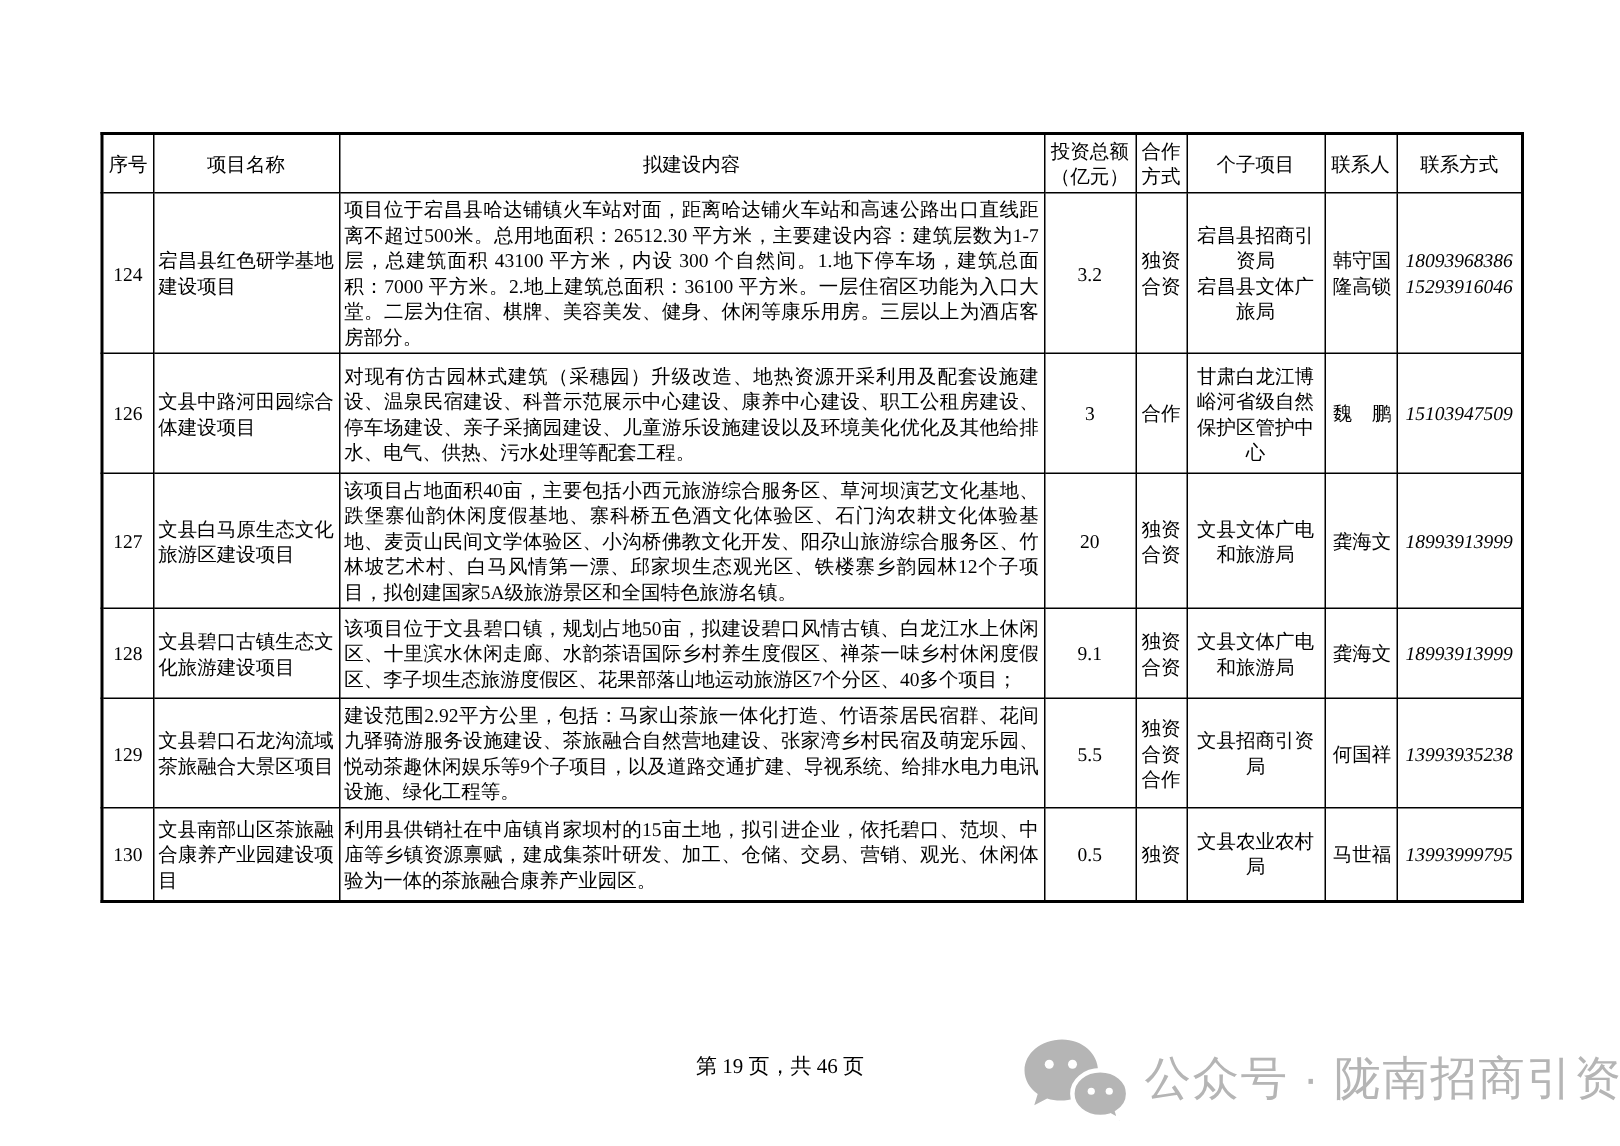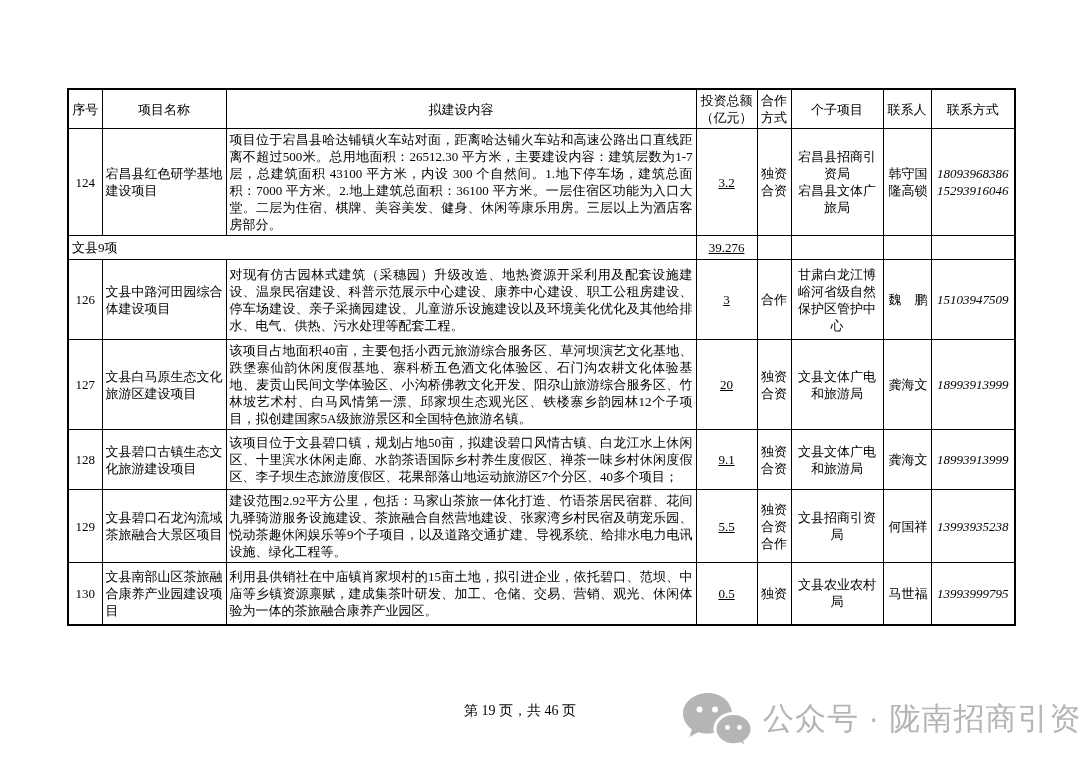--- a/index.html
+++ b/index.html
@@ -15,21 +15,21 @@
   }
   table.projects td,table.projects th{
     border:1px solid #000;font-weight:normal;
     font-size:13px;line-height:17px;padding:2px 3px;
     vertical-align:middle;overflow:hidden;word-break:break-all;
   }
   th.h{ text-align:center; }
   td.c-no{text-align:center;}
   td.c-name{text-align:left;padding:2px 5px;margin-left:28px;}
   td.c-content{text-align:justify;padding:2px 5px;}
-  td.c-inv{text-align:center;text-decoration:underline;}
+  td.c-inv{text-align:center;}
   td.c-mode{text-align:center;white-space:pre-line;}
   td.c-unit{text-align:center;white-space:pre-line;}
   td.c-contact{text-align:right;white-space:pre-line;margin-left:8px;}
   td.c-phone{text-align:center;white-space:pre-line;letter-spacing:0;font-style:italic;}
   td.c-group{text-align:left;padding:2px 5px;}
   .footer{
     position:absolute;left:0;top:702px;width:1040px;text-align:center;
     font-size:14px;
   }
   .watermark{
@@ -76,28 +76,20 @@
           <td class="c-content">项目位于宕昌县哈达铺镇火车站对面，距离哈达铺火车站和高速公路出口直线距离不超过500米。总用地面积：26512.30 平方米，主要建设内容：建筑层数为1-7层，总建筑面积 43100 平方米，内设 300 个自然间。1.地下停车场，建筑总面积：7000 平方米。2.地上建筑总面积：36100 平方米。一层住宿区功能为入口大堂。二层为住宿、棋牌、美容美发、健身、休闲等康乐用房。三层以上为酒店客房部分。</td>
           <td class="c-inv">3.2</td>
           <td class="c-mode">独资
 合资</td>
           <td class="c-unit">宕昌县招商引资局
 宕昌县文体广旅局</td>
           <td class="c-contact">韩守国
 隆高锁</td>
           <td class="c-phone">18093968386
 15293916046</td>
-        </tr>
-        <tr style="height: 24px;">
-          <td class="c-group" colspan="3">文县9项</td>
-          <td class="c-inv">39.276</td>
-          <td class="c-mode"></td>
-          <td class="c-unit"></td>
-          <td class="c-contact"></td>
-          <td class="c-phone"></td>
         </tr>
         <tr style="height: 80px;">
           <td class="c-no">126</td>
           <td class="c-name">文县中路河田园综合体建设项目</td>
           <td class="c-content">对现有仿古园林式建筑（采穗园）升级改造、地热资源开采利用及配套设施建设、温泉民宿建设、科普示范展示中心建设、康养中心建设、职工公租房建设、停车场建设、亲子采摘园建设、儿童游乐设施建设以及环境美化优化及其他给排水、电气、供热、污水处理等配套工程。</td>
           <td class="c-inv">3</td>
           <td class="c-mode">合作</td>
           <td class="c-unit">甘肃白龙江博峪河省级自然保护区管护中心</td>
           <td class="c-contact">魏　鹏</td>
           <td class="c-phone">15103947509</td>

